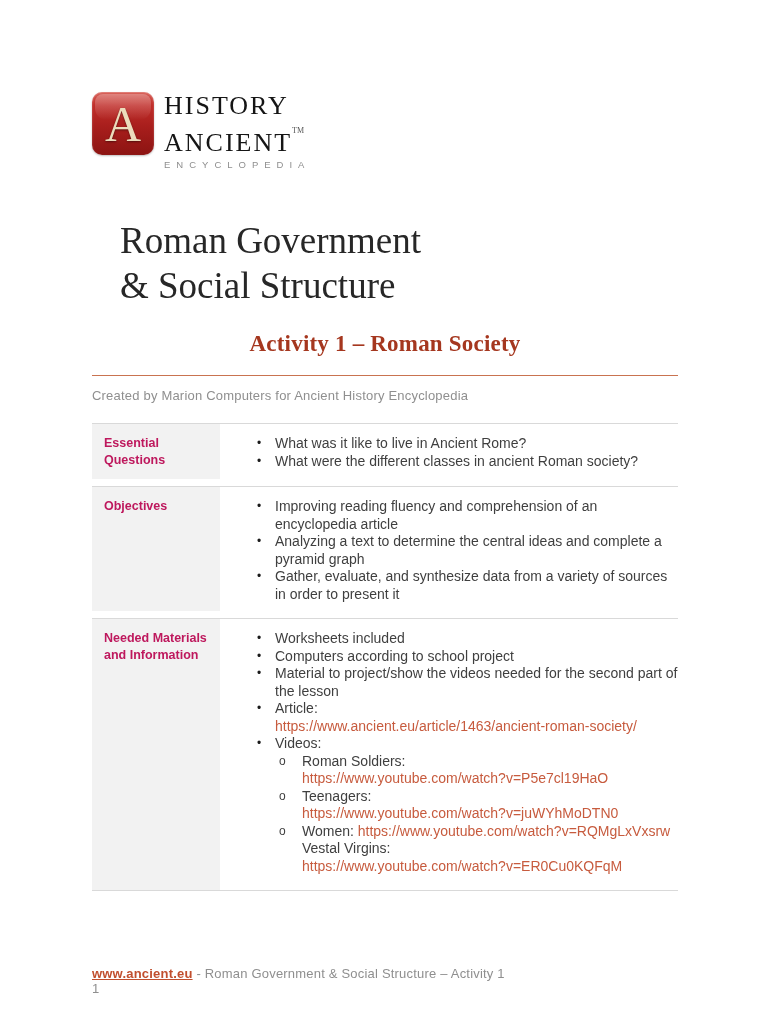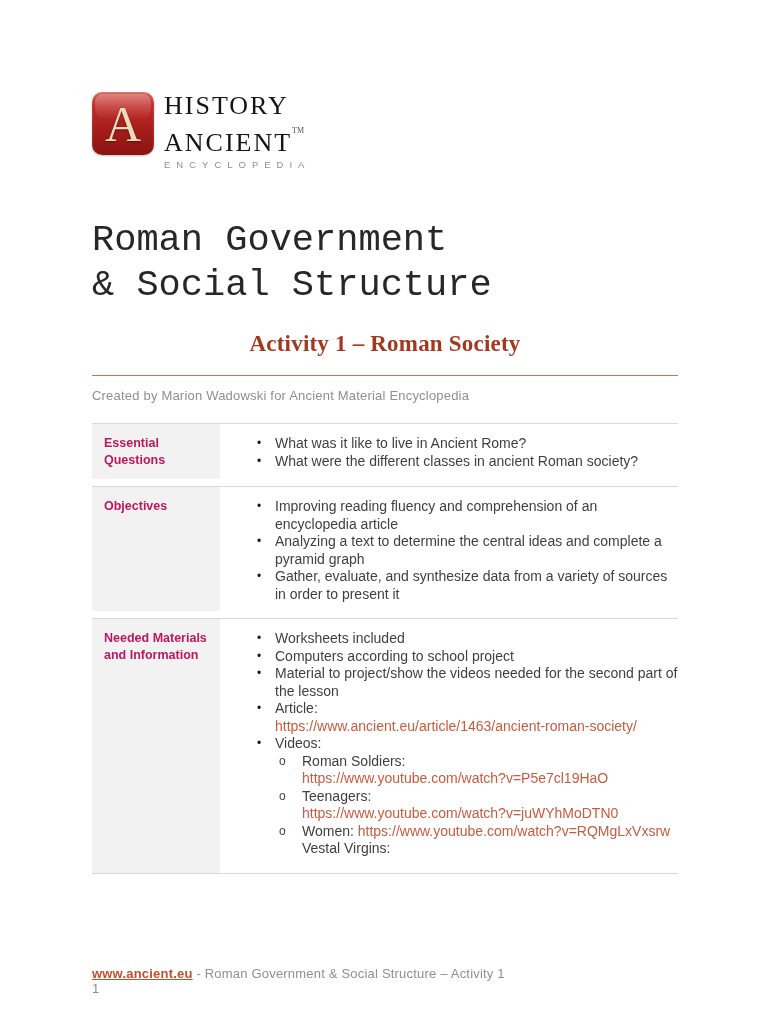--- a/index.html
+++ b/index.html
@@ -32,22 +32,22 @@
     font-family:"Liberation Serif", serif; font-size:26px; line-height:25px;
     color:#151515; letter-spacing:2px; white-space:nowrap;
   }
   .logo-tm { font-size:8px; vertical-align:18px; letter-spacing:0; color:#555; }
   .logo-tagline {
     margin-top:4px; font-size:9.5px; letter-spacing:6px; color:#8f8f8f; white-space:nowrap;
   }
 
   
   .doc-title {
-    margin-top:48px; font-family:Liberation Mono, monospace; font-size:37px;
-    line-height:45px; color:#272727; font-weight:500;
+    margin-top:48px; font-family:Liberation Serif, serif; font-size:37px;
+    line-height:45px; color:#272727; font-weight:500;margin-left:28px;
   }
   .doc-subtitle {
     margin-top:23px; font-family:"Liberation Serif", serif; font-size:23px;
     font-weight:bold; color:#a5371f; letter-spacing:.2px;text-align:center;
   }
   .rule { margin-top:18px; height:0; border-top:1px solid #c97350; }
   .byline { margin-top:12px; font-size:13px; color:#8f8f8f; letter-spacing:.2px; }
 
   
   .lesson-table { margin-top:20px; border-bottom:1px solid #d9d9d9; }
@@ -97,21 +97,21 @@
 
     <div class="doc-title">
       <div>Roman Government</div>
       <div>&amp; Social Structure</div>
     </div>
 
     <div class="doc-subtitle">Activity 1 – Roman Society</div>
 
     <div class="rule"></div>
 
-    <div class="byline">Created by Marion Wadowski for Ancient Material Encyclopedia</div>
+    <div class="byline">Created by Marion Computers for Ancient History Encyclopedia</div>
 
     <div class="lesson-table">
         <div class="row">
           <div class="cell-label">Essential Questions</div>
           <div class="cell-content">
             <div class="li">
               <span class="marker">•</span>
               <div class="li-text"><span>What was it like to live in Ancient Rome?</span></div>
             </div>
             <div class="li">
@@ -163,21 +163,21 @@
             <div class="li level2">
               <span class="marker">o</span>
               <div class="li-text"><span>Roman Soldiers:</span><br><a class="link" href="#">https://www.youtube.com/watch?v=P5e7cl19HaO</a></div>
             </div>
             <div class="li level2">
               <span class="marker">o</span>
               <div class="li-text"><span>Teenagers:</span><br><a class="link" href="#">https://www.youtube.com/watch?v=juWYhMoDTN0</a></div>
             </div>
             <div class="li level2">
               <span class="marker">o</span>
-              <div class="li-text"><span>Women: </span><a class="link" href="#">https://www.youtube.com/watch?v=RQMgLxVxsrw</a><br><span>Vestal Virgins:</span><br></div>
+              <div class="li-text"><span>Women: </span><a class="link" href="#">https://www.youtube.com/watch?v=RQMgLxVxsrw</a><br><span>Vestal Virgins:</span><br><a class="link" href="#">https://www.youtube.com/watch?v=ER0Cu0KQFqM</a></div>
             </div>
           </div>
         </div>
       </div>
 
   </div>
 
   <div class="footer">
     <div>
       <a class="site link-site site" href="#">www.ancient.eu</a>

